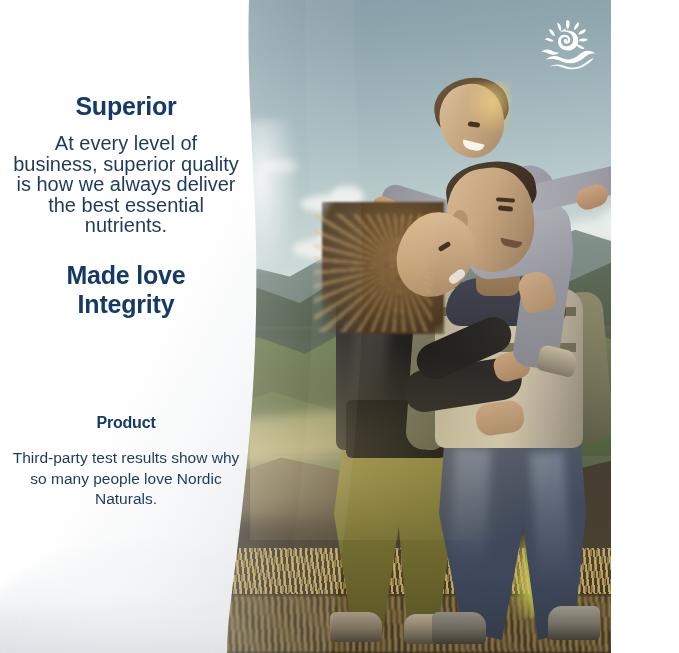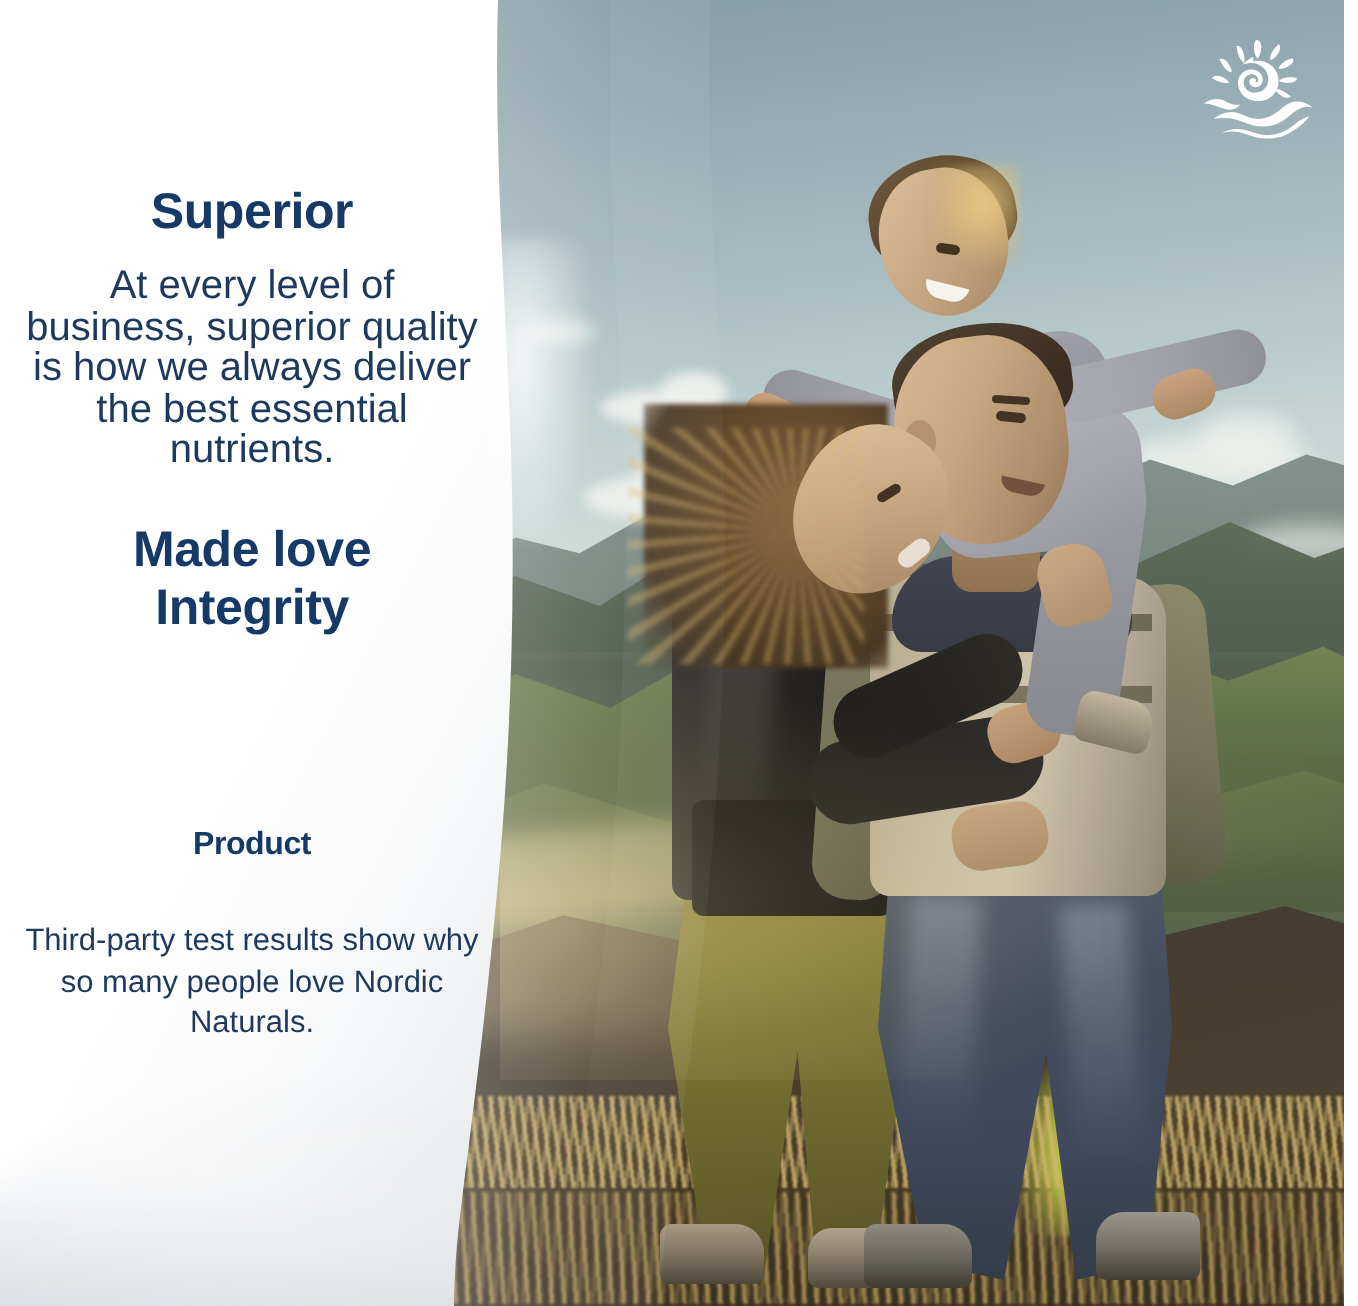--- a/index.html
+++ b/index.html
@@ -2,21 +2,21 @@
 <html><head>
 <meta charset="utf-8">
 <style>
   html,body{margin:0;padding:0;}
   body{
     width:679px;height:653px;overflow:hidden;
     font-family:"Liberation Sans",sans-serif;
     background:#ffffff;
   }
   #banner{
-    position:relative;width:672px;height:653px;overflow:hidden;
+    position:relative;width:611px;height:653px;overflow:hidden;
     background:#a3a3a3;
   }
 
   
   #photo{
     position:absolute;left:0;top:0;width:679px;height:653px;
     overflow:hidden;
   }
   
   .sky{
@@ -409,21 +409,21 @@
   #blk1{position:absolute;left:10px;top:92px;width:232px;}
   #blk1 h2{font-size:25px;line-height:29px;}
   #blk1 p{margin-top:12px;font-size:20px;line-height:20.5px;}
 
   #blk2{position:absolute;left:10px;top:261px;width:232px;}
   #blk2 h2{font-size:25px;line-height:29px;}
   #blk2 p{margin-top:11px;font-size:15.5px;line-height:20.5px;}
 
   #blk3{position:absolute;left:8px;top:408px;width:236px;}
   #blk3 h2{font-size:16px;line-height:29px;}
-  #blk3 p{margin-top:24px;font-size:15.5px;line-height:20.5px;}
+  #blk3 p{margin-top:11px;font-size:15.5px;line-height:20.5px;}
 
   
   #logo{
     position:absolute;right:12px;top:18px;width:62px;height:52px;
   }
   #logo svg{display:block;width:62px;height:52px;}
 </style>
 </head>
 <body>
 

